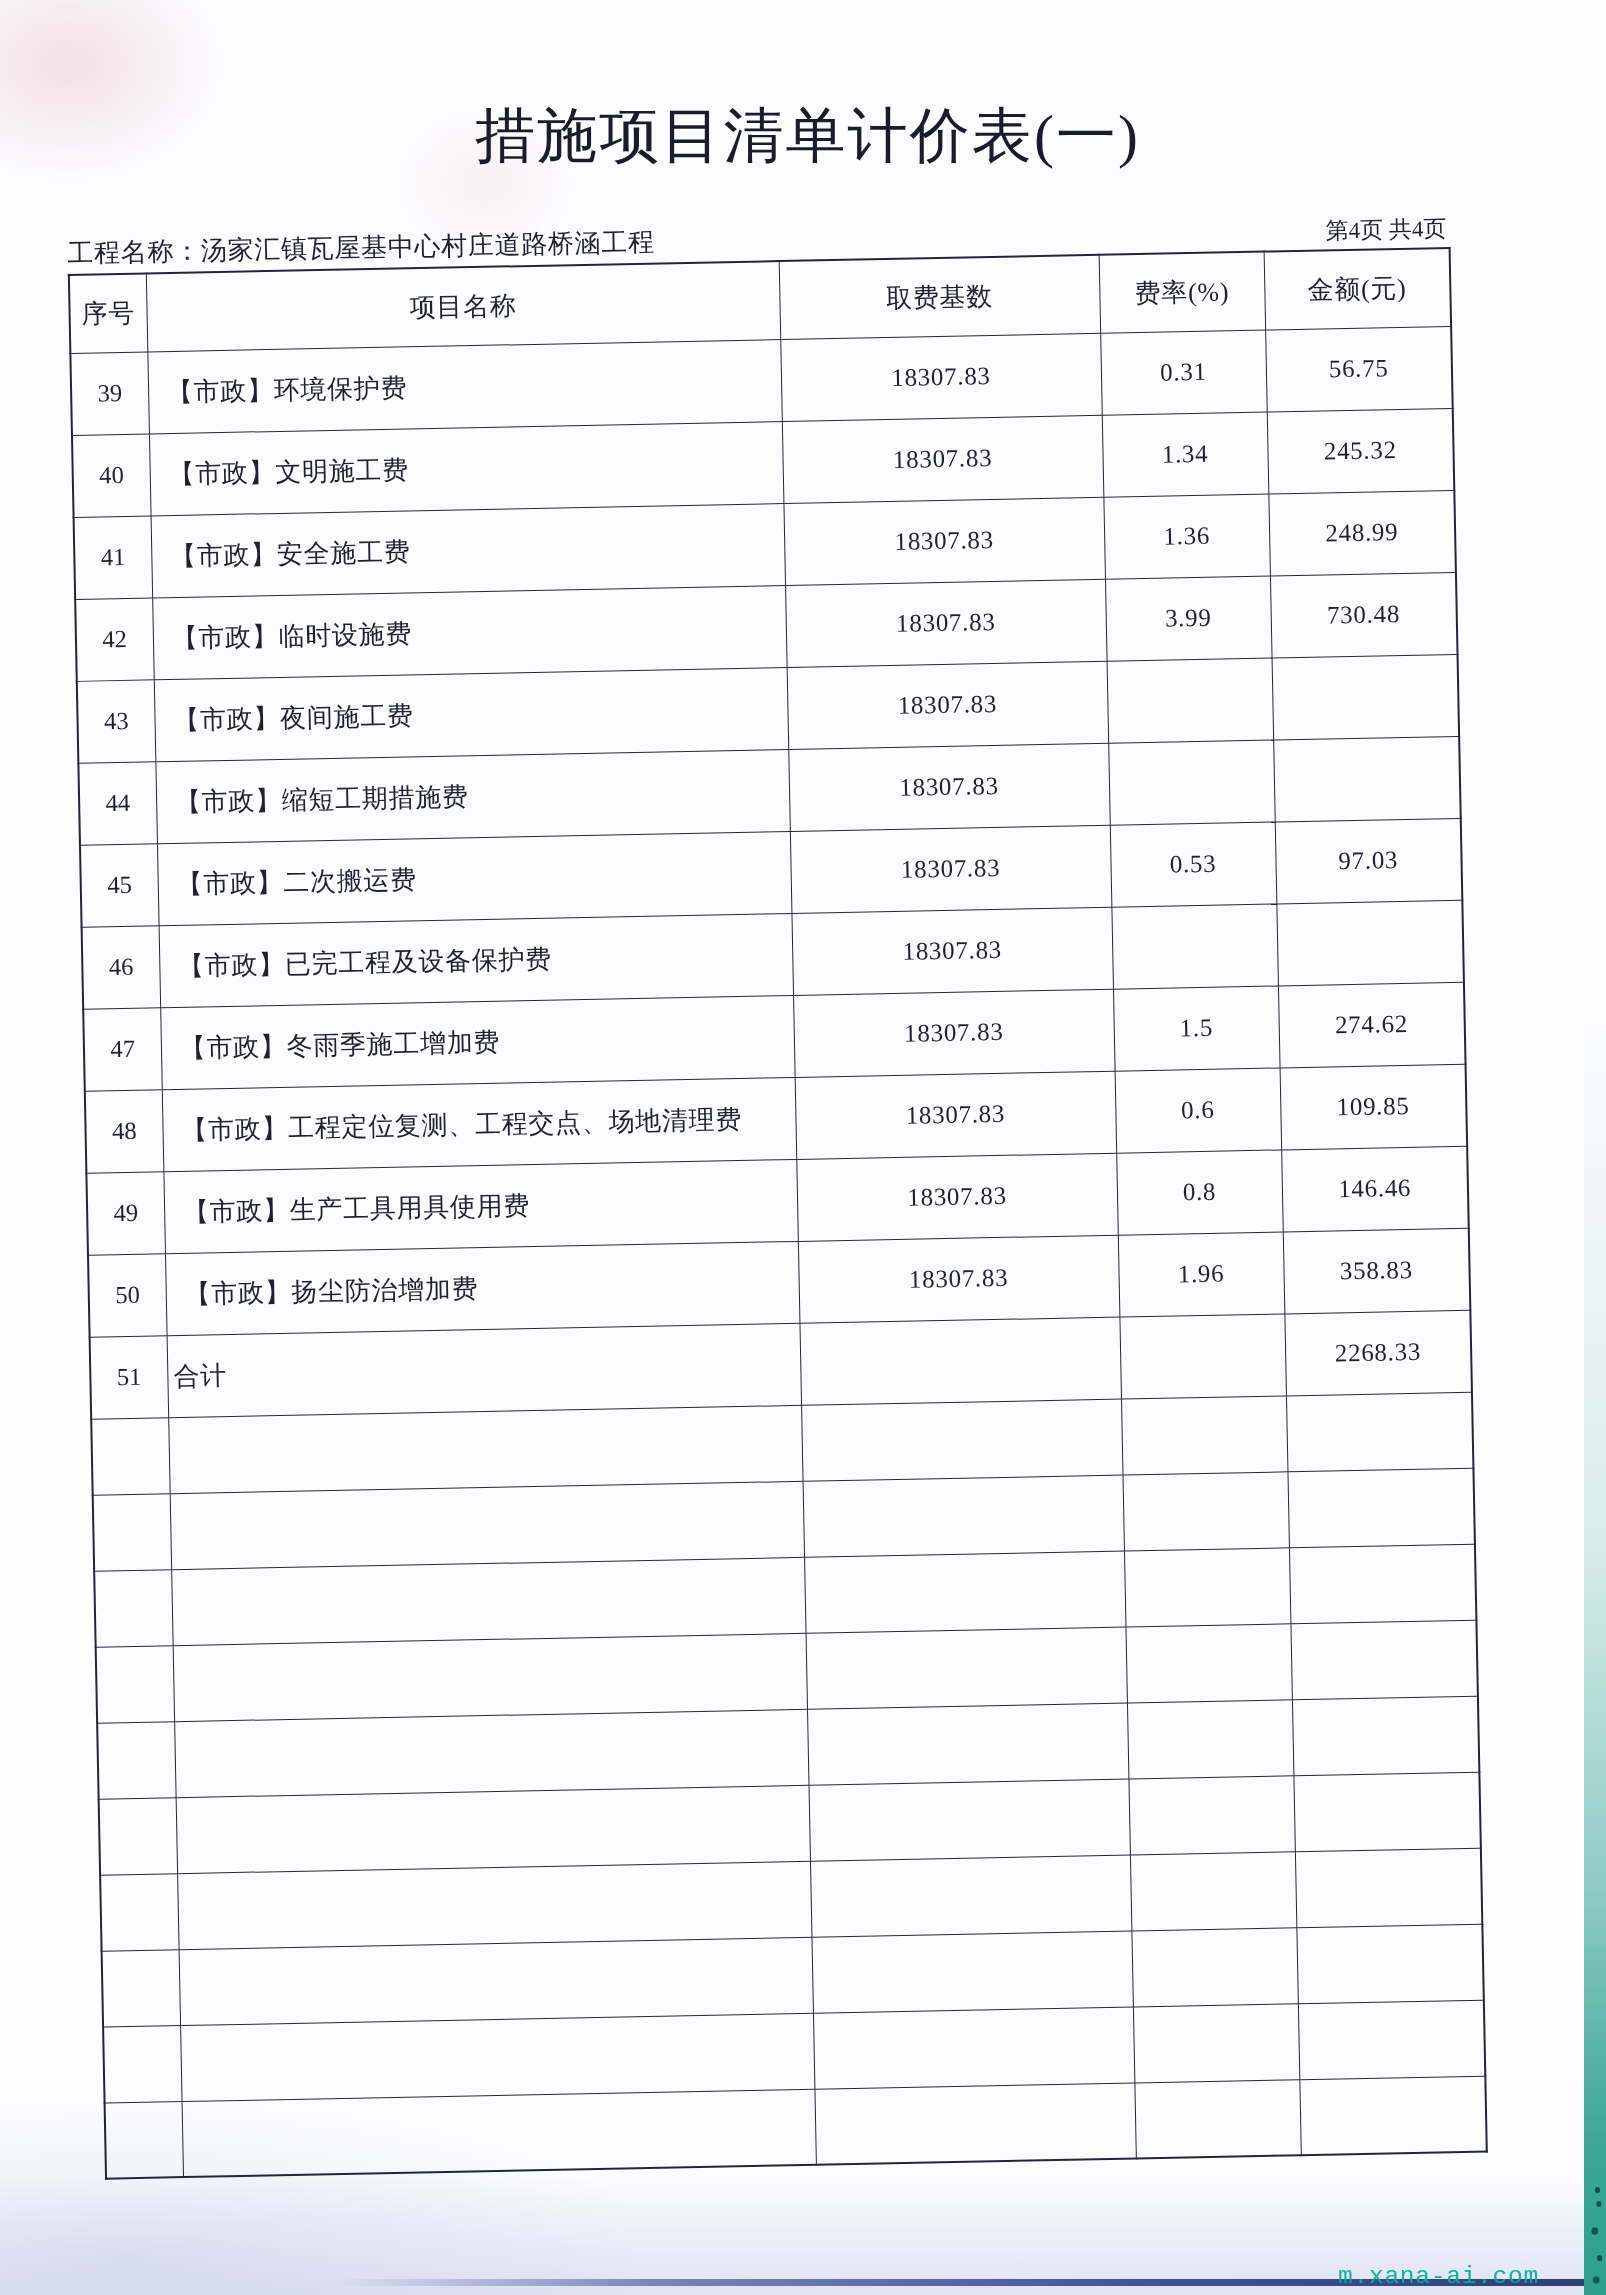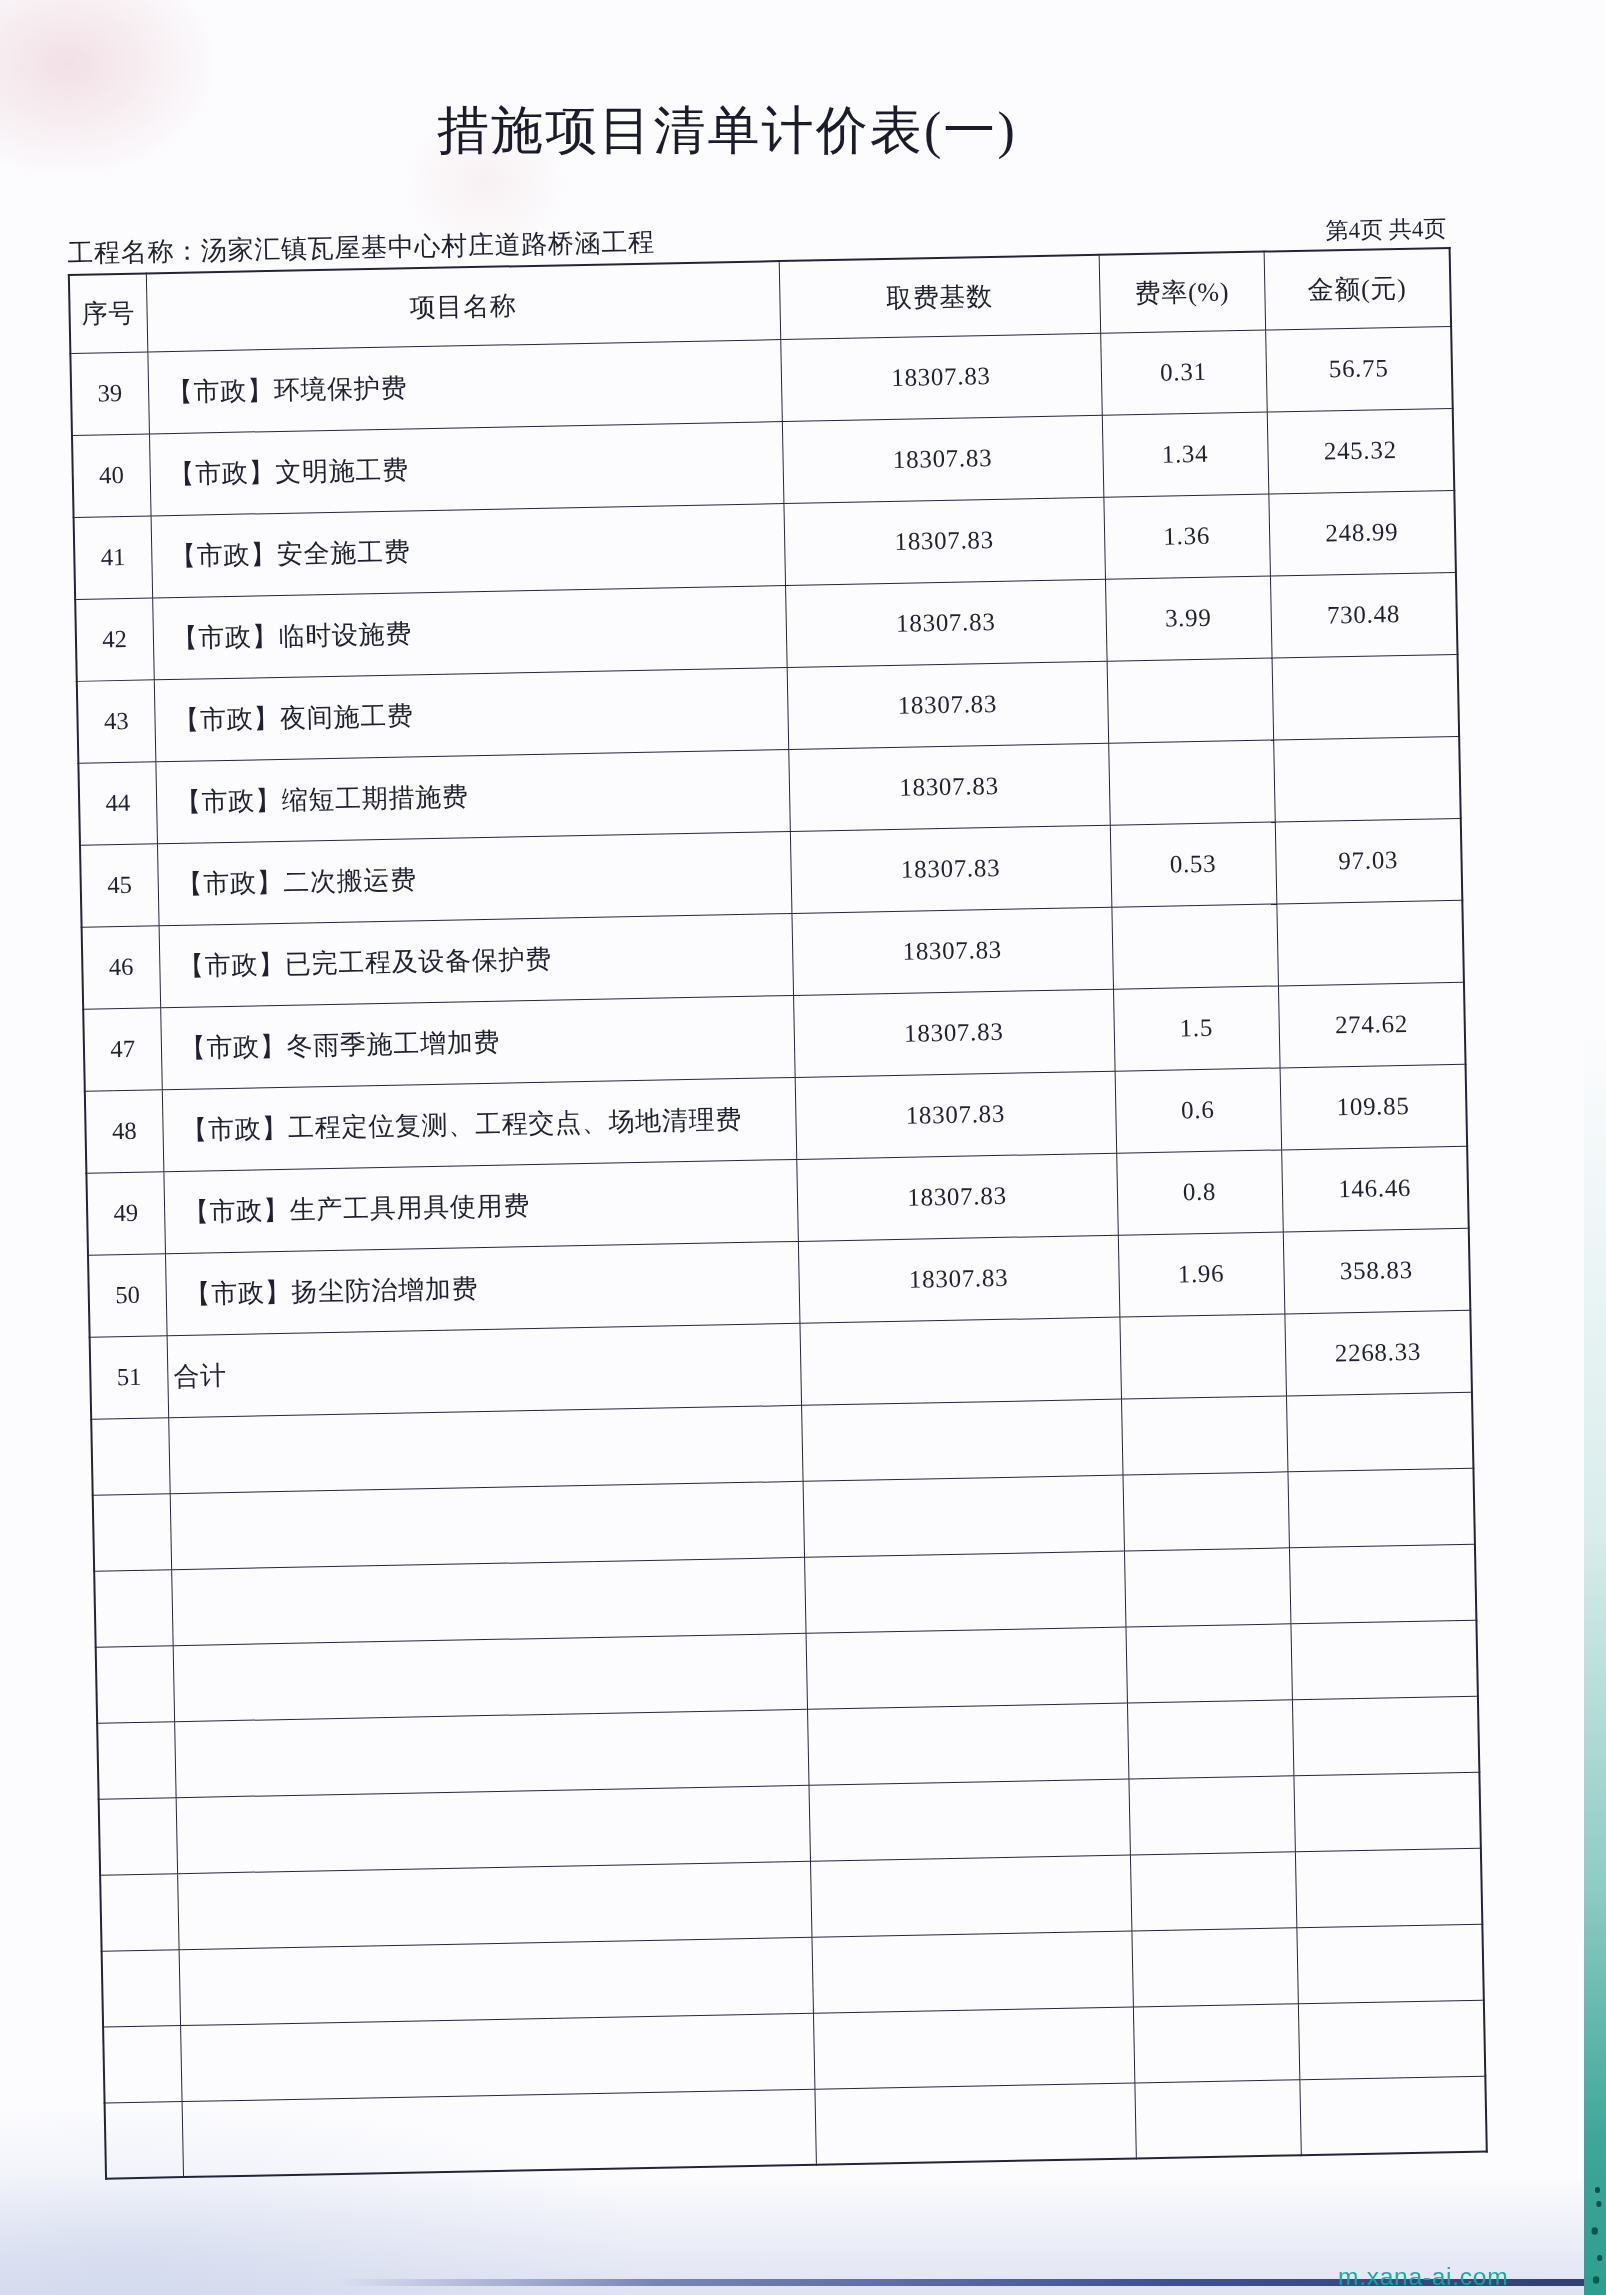--- a/index.html
+++ b/index.html
@@ -21,21 +21,21 @@
     background:linear-gradient(to bottom, rgba(190,198,230,0), rgba(183,192,226,.42)); }
   .bottom-line { position:absolute; left:338px; top:2279px; width:1269px; height:7px;
     background:linear-gradient(to right, rgba(86,100,165,0), rgba(86,100,165,.75) 25%, #3f5196 65%, #303f74 100%); }
   .teal-strip { position:absolute; right:0; top:1020px; bottom:0; width:22.5px;
     background:linear-gradient(to bottom, rgba(58,168,152,0) 0%, rgba(58,168,152,.18) 40%,
       rgba(52,164,148,.55) 68%, rgba(45,159,144,.92) 88%, #2d9f90 100%); }
   .teal-speck { position:absolute; right:5.6px; top:2187px; width:5.6px; height:5.6px; border-radius:50%;
     background:#0c4f48;
     box-shadow:-2.8px 41px 0 0.7px #0d564e, 2.1px 68px 0 0 #0c4f48, -1.4px 90px 0 0.7px #115a52, 1.4px 14px 0 0 #0e544c; }
 
-  .doc-title { position:absolute; left:437px; top:96px; font-size:52px; letter-spacing:2.1px;
+  .doc-title { position:absolute; left:475px; top:96px; font-size:60px; letter-spacing:2.1px;
     color:#1b1c2b; white-space:nowrap; }
 
   .sheet { position:absolute; left:67px; top:232px; width:1382px;
     transform:rotate(-1.12deg); transform-origin:0 0; }
 
   .meta-row { display:flex; justify-content:space-between; align-items:flex-end;
     height:39px; margin-bottom:2.8px; }
   .project-line { font-size:26px; letter-spacing:0.7px; white-space:nowrap; }
   .page-info { font-size:23px; padding-right:2.8px; white-space:nowrap; }
 
@@ -45,21 +45,21 @@
   .cost th.cell { height:75px; font-weight:normal; font-size:26px; text-align:center;
     letter-spacing:0.7px; }
   .cost tr.row { height:82px; }
   .cost tr.empty { height:76px; }
   .cost td.c0 { text-align:center; font-size:24.6px; }
   .cost td.c1 { text-align:left; padding-left:18.3px; font-size:26px; letter-spacing:0.7px; }
   .cost td.c2, .cost td.c3, .cost td.c4 { text-align:center; font-size:25px; letter-spacing:0.7px; }
   .cost tr.total td.c1 { padding-left:5.6px; }
 
   .watermark { position:absolute; left:1338px; top:2263px;
-    font-family:Liberation Sans, sans-serif; font-size:24.6px; letter-spacing:0.7px;
+    font-family:Liberation Mono, monospace; font-size:24.6px; letter-spacing:0.7px;
     color:#00b0a0; opacity:.95; }
 </style>
 </head>
 <body>
 
 <div class="smudge s1"></div>
 <div class="smudge s2"></div>
 <div class="smudge s3"></div>
 <div class="bottom-wash"></div>
 <div class="bottom-line"></div>

